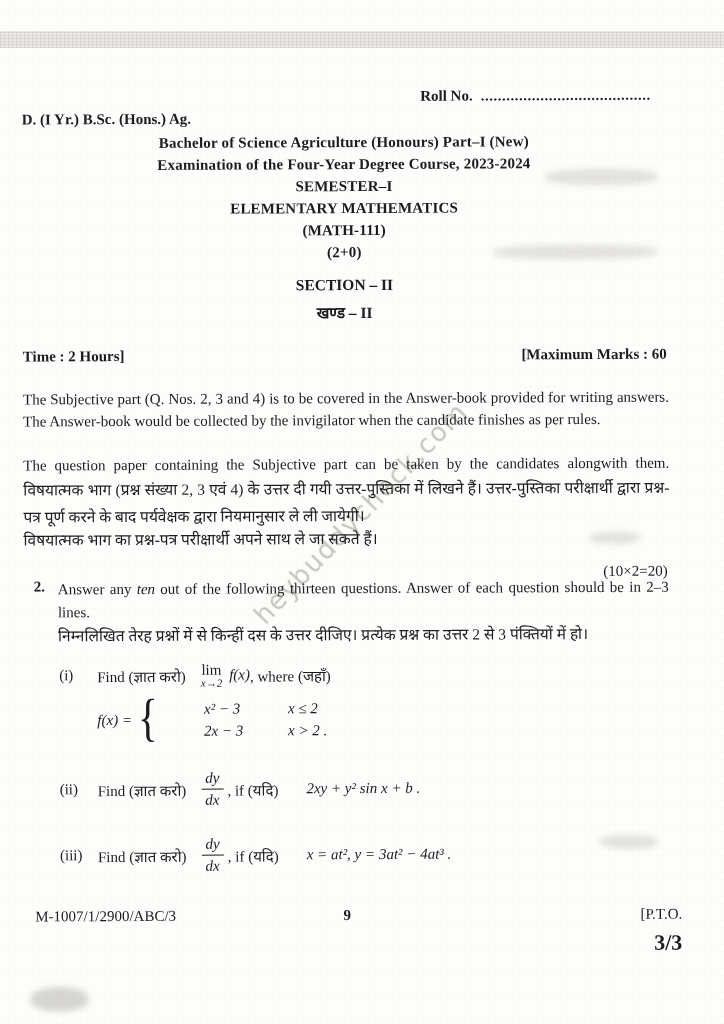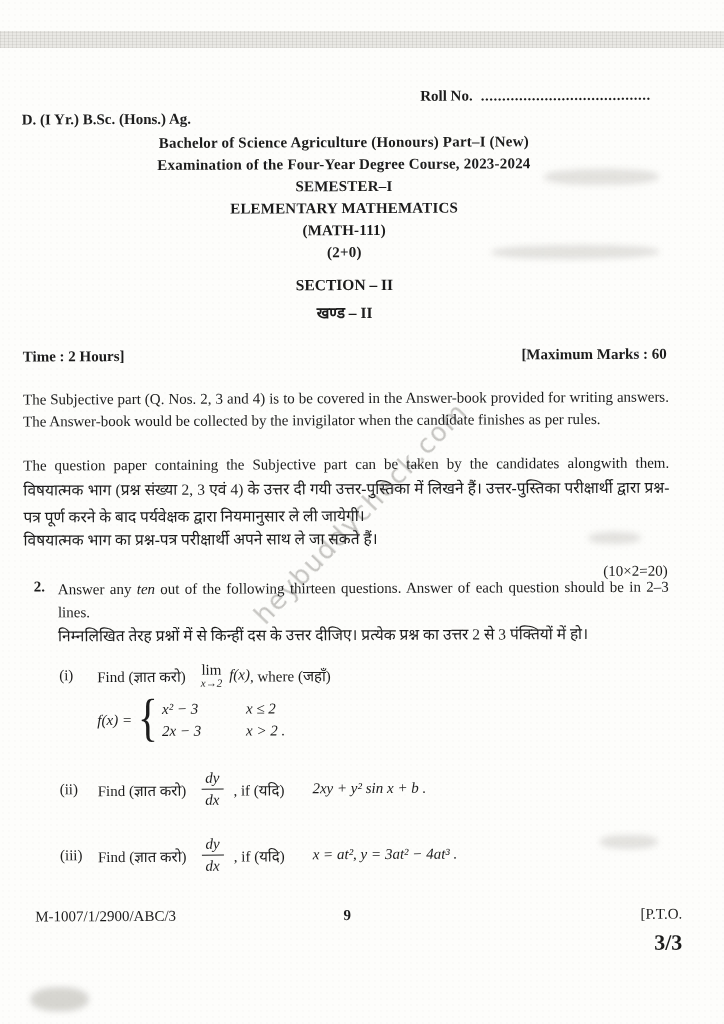--- a/index.html
+++ b/index.html
@@ -62,30 +62,30 @@
 
   .part{display:flex;align-items:center;left:58px;}
   .part1{top:662px;}
   .part2{top:770px;}
   .part3{top:836px;}
   .plabel{width:38px;}
   .pfind{margin-right:13px;}
   .lim{display:inline-flex;flex-direction:column;align-items:center;margin:0 7px 0 2px;}
   .lim .limw{line-height:15px;}
   .lim .lims{font-size:11px;line-height:10px;font-style:italic;}
-  .frac{display:inline-flex;flex-direction:column;align-items:center;font-style:italic;line-height:1;margin:0 10px 0 2px;}
+  .frac{display:inline-flex;flex-direction:column;align-items:center;font-style:italic;line-height:1;margin:0 4px 0 2px;}
   .frac .num{padding:0 4px 3px;border-bottom:1.4px solid #1c1c1c;}
   .frac .den{padding-top:3px;}
   .iftext{margin-right:28px;}
 
   .piecewise{position:absolute;left:96px;top:694px;display:flex;align-items:center;}
   .lhs{margin-right:3px;}
   .brace{font-size:52px;font-weight:400;line-height:50px;transform:scaleX(.8);position:relative;top:-2px;}
   .cases{display:inline-flex;flex-direction:column;gap:5px;font-style:italic;margin-left:2px;}
-  .crow{display:flex;}
+  .crow{display:flex;margin-left:42px;}
   .crow .expr{width:62px;}
   .crow .cond{margin-left:22px;}
 
   .f-code{left:33px;top:907px;font-weight:normal;}
   .f-num{left:23px;top:907px;width:644px;text-align:center;font-weight:bold;}
   .f-pto{right:44px;top:907px;font-weight:normal;}
   .f-sheet{right:44px;top:931px;font-weight:bold;font-size:22px;}
 </style>
 </head>
 <body>

